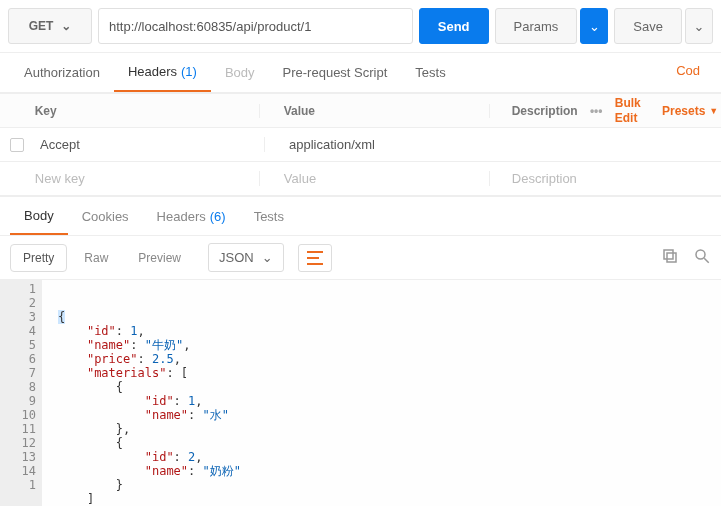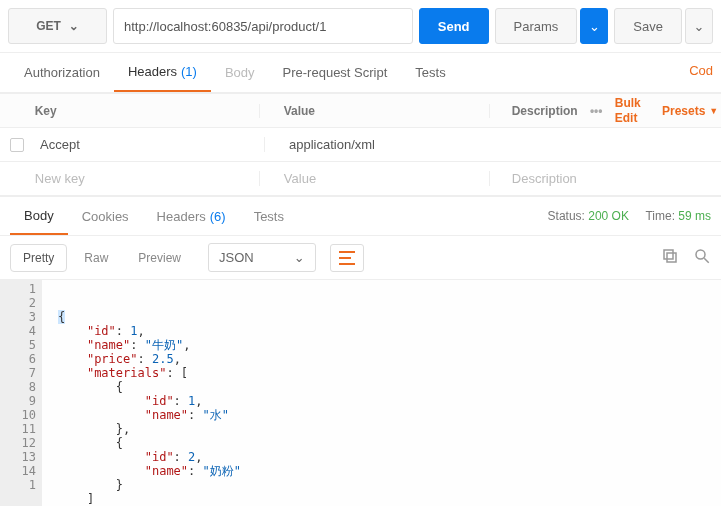--- a/index.html
+++ b/index.html
@@ -1,36 +1,36 @@
 <!DOCTYPE html>
 <html><head>
 <meta charset="utf-8">
 <style>
 * { box-sizing: border-box; margin: 0; padding: 0; }
 body { font-family: -apple-system, "Helvetica Neue", Arial, sans-serif; font-size: 13px; color: #555; width: 721px; height: 506px; overflow: hidden; background: #fff; }
 
 
 .req-bar { display: flex; align-items: stretch; padding: 8px; gap: 6px; border-bottom: 1px solid #eee; }
-.method-btn { display: flex; align-items: center; justify-content: center; width: 99px; background: #f7f7f7; border: 1px solid #e0e0e0; border-radius: 3px; color: #666; font-weight: 600; font-size: 12px; text-align: center; }
+.method-btn { display: flex; align-items: center; justify-content: center; width: 84px; background: #f7f7f7; border: 1px solid #e0e0e0; border-radius: 3px; color: #666; font-weight: 600; font-size: 12px; text-align: center; }
 .method-btn .chev { margin-left: 8px; }
 .url-input { flex: 1; border: 1px solid #e0e0e0; border-radius: 3px; padding: 0 10px; font-size: 13px; color: #555; background: #fff; }
 .btn { display: flex; align-items: center; justify-content: center; padding: 0 18px; border: 1px solid #e0e0e0; border-radius: 3px; background: #fff; color: #666; font-size: 13px; height: 36px; }
 .btn.params { background: #f7f7f7; }
 .btn.send { background: #097BED; color: #fff; border-color: #097BED; font-weight: 600; }
 .btn.send-drop { background: #097BED; color: #fff; border-color: #097BED; width: 28px; padding: 0; margin-left: -3px; }
 .btn.save { background: #f7f7f7; }
 .btn.save-drop { background: #f7f7f7; width: 28px; padding: 0; margin-left: -3px; }
 
 
 .req-tabs { display: flex; align-items: flex-start; padding: 0 10px; height: 40px; border-bottom: 1px solid #eee; position: relative; }
 .req-tab { padding: 0 14px; height: 100%; display: flex; align-items: center; color: #666; cursor: pointer; }
 .req-tab.active { color: #333; border-bottom: 2px solid #ED6B1F; }
 .req-tab .count { color: #097BED; margin-left: 4px; }
 .req-tab.dim { color: #bbb; }
-.code-link { position: absolute; right: 8px; top: 10px; color: #ED6B1F; }
+.code-link { position: absolute; right: 21px; top: 10px; color: #ED6B1F; }
 
 
 .hdr-table { border-bottom: 1px solid #eee; }
 .hdr-head, .hdr-row { display: flex; align-items: center; height: 34px; border-top: 1px solid #eee; }
 .hdr-head { background: #fcfcfc; color: #777; font-weight: 600; font-size: 12px; }
 .col-chk { width: 34px; display: flex; justify-content: center; }
 .chk { width: 14px; height: 14px; border: 1px solid #ccc; border-radius: 2px; }
 .col-key { flex: 0 0 230px; padding-left: 6px; }
 .col-val { flex: 0 0 230px; padding-left: 24px; border-left: 1px solid #eee; }
 .col-desc { flex: 1; padding-left: 22px; border-left: 1px solid #eee; color: #777; }
@@ -46,21 +46,21 @@
 .resp-tab.active { color: #333; border-bottom: 2px solid #ED6B1F; }
 .resp-tab .count { color: #097BED; margin-left: 4px; }
 .resp-meta { position: absolute; right: 10px; font-size: 12px; color: #777; }
 .resp-meta .ok { color: #4CAF50; }
 .resp-meta .time { color: #4CAF50; }
 
 
 .pretty-bar { display: flex; align-items: center; height: 44px; padding: 0 10px; border-bottom: 1px solid #eee; gap: 4px; }
 .pbtn { padding: 6px 12px; border: 1px solid transparent; border-radius: 4px; color: #888; font-size: 12px; }
 .pbtn.active { border-color: #ddd; background: #fff; color: #555; }
-.format-sel { display: flex; align-items: center; padding: 6px 10px; border: 1px solid #ddd; border-radius: 3px; background: #fff; color: #666; margin-left: 10px; gap: 32px; }
+.format-sel { display: flex; align-items: center; padding: 6px 10px; border: 1px solid #ddd; border-radius: 3px; background: #fff; color: #666; margin-left: 10px; }
 .format-sel .chev { margin-left: 8px; }
 .wrap-btn { margin-left: 10px; padding: 6px 8px; border: 1px solid #ddd; border-radius: 3px; background: #fff; display: flex; align-items: center; }
 .wrap-icon { width: 16px; height: 14px; display: flex; flex-direction: column; justify-content: space-between; }
 .wrap-icon span { height: 2px; background: #ED6B1F; display: block; }
 .wrap-icon span:nth-child(2) { width: 80%; }
 .right-icons { margin-left: auto; display: flex; gap: 14px; color: #aaa; }
 .right-icons svg { width: 18px; height: 18px; }
 
 
 .code-viewer { display: flex; font-family: Menlo, Consolas, monospace; font-size: 12px; line-height: 14px; }
@@ -139,27 +139,20 @@
 </div>
 
 <div class="resp-tabs">
   <div class="resp-tab active">Body</div>
   <div class="resp-tab">Cookies</div>
   <div class="resp-tab">
     <span>Headers</span>
     <span class="count">(6)</span>
   </div>
   <div class="resp-tab">Tests</div>
-  <div class="resp-meta">
-    <span>Status:</span>
-    <span class="ok">200 OK</span>
-    &nbsp;&nbsp;&nbsp;
-    <span>Time:</span>
-    <span class="time">59 ms</span>
-  </div>
 </div>
 
 <div class="pretty-bar">
   <div class="pbtn active">Pretty</div>
   <div class="pbtn">Raw</div>
   <div class="pbtn">Preview</div>
   <div class="format-sel">
     <span>JSON</span>
     <span class="chev">⌄</span>
   </div>

